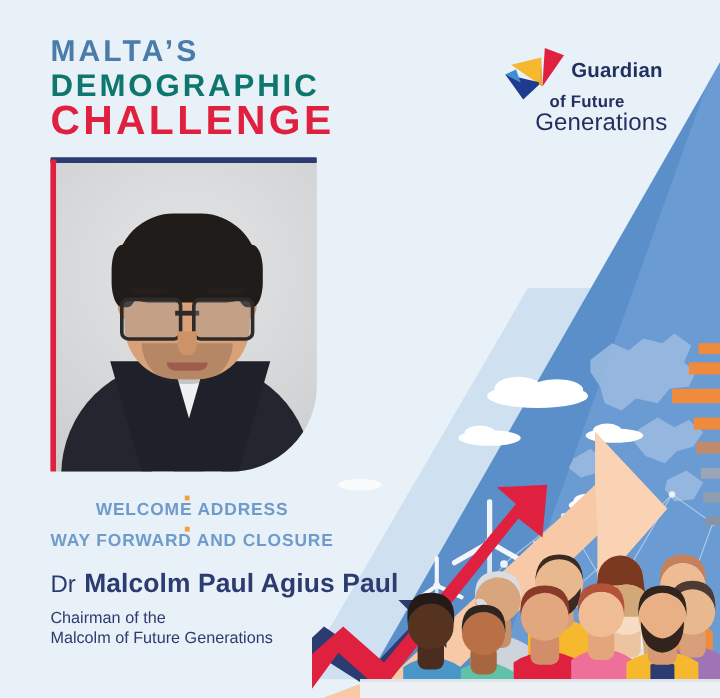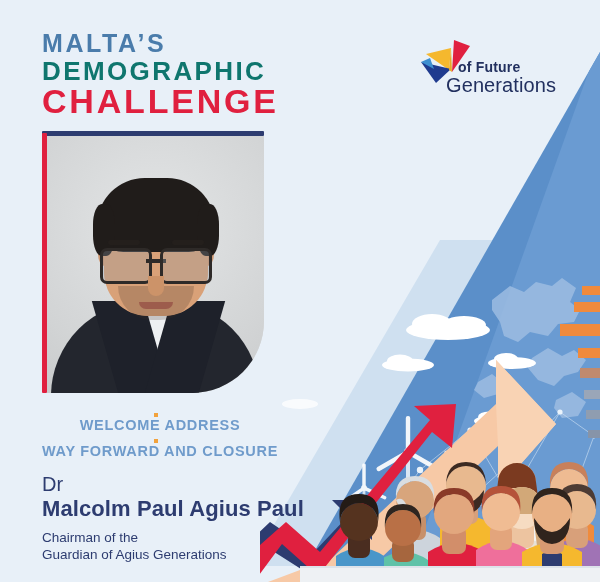--- a/index.html
+++ b/index.html
@@ -70,21 +70,21 @@
       background:rgba(60,44,36,.22);border-radius:0 0 38px 38px;}
 
   
   .roles{position:absolute;left:42px;top:413px;z-index:40;}
   .role-row{display:flex;align-items:center;margin-bottom:6px;flex-direction:column;}
   .role-bar{width:4px;height:15px;background:#f2a23c;margin-right:9px;flex:0 0 4px;}
   .role-txt{font-size:14.5px;font-weight:700;letter-spacing:.7px;color:#6f9bcb;}
 
   
   .nameblock{position:absolute;left:42px;top:473px;z-index:40;color:#2d3c70;}
-  .nm-line{display:flex;align-items:baseline;flex-direction:column;}
+  .nm-line{display:flex;align-items:baseline;}
   .nm-dr{font-size:20px;font-weight:400;margin-right:7px;}
   .nm-main{font-size:22px;font-weight:700;letter-spacing:.1px;}
   .nm-sub{font-size:13.5px;font-weight:400;line-height:17px;margin-top:7px;}
 
   
   .illus{position:absolute;left:260px;top:0;width:340px;height:582px;z-index:10;}
   .illus svg{display:block;}
 </style>
 </head>
 <body>
@@ -304,20 +304,21 @@
     <div class="logo-mark">
       <svg width="56" height="54" viewBox="0 0 56 54" xmlns="http://www.w3.org/2000/svg">
         <polygon points="8,16 33,10 31,32" fill="#f5b82e"></polygon>
         <polygon points="36,2 52,8 34,34" fill="#e0203f"></polygon>
         <polygon points="3,24 33,31 18,45" fill="#1f3b8f"></polygon>
         <polygon points="3,24 12,20 16,31" fill="#3d8fd0"></polygon>
         <polygon points="33,10 34,34 31,32" fill="#e8a92a"></polygon>
       </svg>
     </div>
     <div class="logo-text">
+      <div class="t1">Guardian</div>
       <div class="t2">of Future</div>
       <div class="t3">Generations</div>
     </div>
   </div>
 
   <div class="photo-wrap">
     <div class="photo-top-bar"></div>
     <div class="photo-left-bar"></div>
     <div class="photo">
       <div class="ph-bg"></div>
@@ -354,17 +355,17 @@
     </div>
   </div>
 
   <div class="nameblock">
     <div class="nm-line">
       <span class="nm-dr">Dr</span>
       <span class="nm-main">Malcolm Paul Agius Paul</span>
     </div>
     <div class="nm-sub">
       <div>Chairman of the</div>
-      <div>Guardian of Agius Generations</div>
+      <div>Malcolm of Future Generations</div>
     </div>
   </div>
 
 </div>
 
 </body></html>

